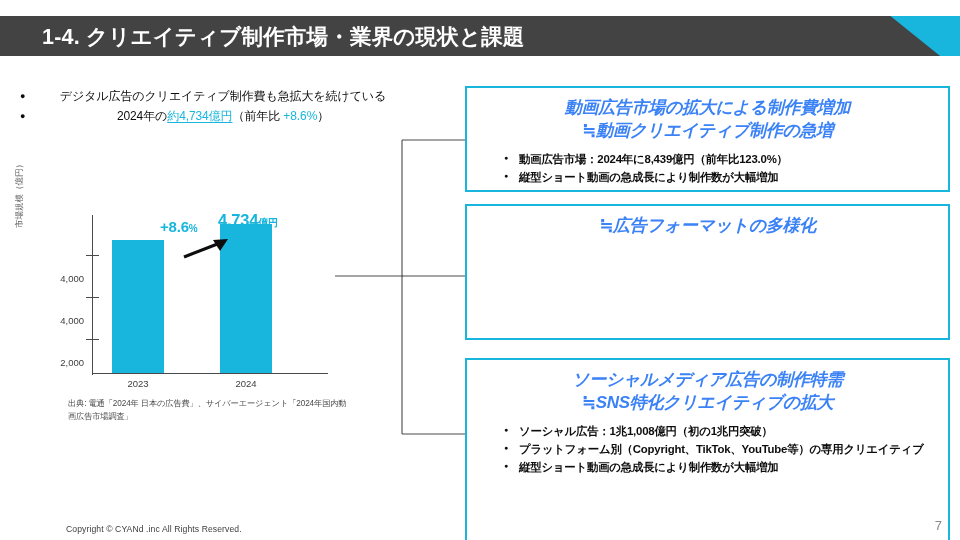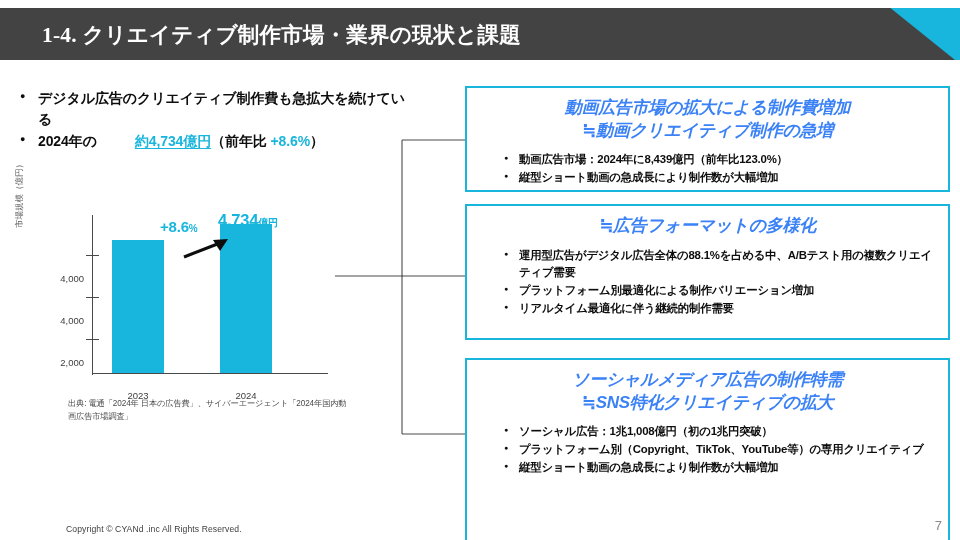--- a/index.html
+++ b/index.html
@@ -7,22 +7,22 @@
   body {
     font-family:"Liberation Sans","DejaVu Sans",sans-serif;
     background:#ffffff;
     position:relative;
     overflow:hidden;
     -webkit-font-smoothing:antialiased;
   }
 
   
   #header {
-    position:absolute; left:0; top:8px; width:960px; height:52px;
-    background:#434343; overflow:hidden;font-family:Liberation Serif, serif;
+    position:absolute; left:0; top:16px; width:960px; height:40px;
+    background:#434343; overflow:hidden;
   }
   #header-accent {
     position:absolute; right:0; top:0; width:120px; height:56px;
     background:#18b5dc;
     clip-path:polygon(42% 0, 100% 0, 100% 100%);
   }
   #header-title {
     position:absolute; left:42px; top:50%;
     transform:translateY(-50%);
     color:#ffffff;
@@ -32,39 +32,39 @@
     white-space:nowrap;
   }
 
   
   #lead-bullets {
     position:absolute; left:18px; top:88px; width:390px;
   }
   .lead-item {
     position:relative;
     padding-left:20px;
-    font-size:14px;
-    font-weight:bold;
+    font-size:12px;
+    font-weight:normal;
     color:#0d0d0d;
     line-height:1.48;
     margin-bottom:2px;
     letter-spacing:-0.1px;
+    text-align:center;
   }
   .lead-item::before {
     content:"●";
     position:absolute; left:2px; top:0;
     font-size:9px;
     line-height:1.9;
     color:#0d0d0d;
   }
   .hl-underline {
     color:#18b5dc;
     text-decoration:underline;
     text-underline-offset:2px;
-    padding-left:38px;
   }
   .hl-plain { color:#18b5dc; }
   #chart-ylabel {
     position:absolute; left:14px; top:228px;
     width:100px;
     transform:rotate(-90deg);
     transform-origin:0 0;
     font-size:8.5px;
     color:#5a5a5a;
     white-space:nowrap;
@@ -93,21 +93,21 @@
     position:absolute; left:92px; top:373px;
     width:236px; height:1.2px;
     background:#4a4a4a;
   }
   .bar {
     position:absolute;
     background:#18b5dc;
   }
   .x-tick-label {
     position:absolute;
-    top:390px;
+    top:378px;
     font-size:9.5px;
     color:#3d3d3d;
     text-align:center;
     width:70px;
   }
   #growth-label {
     position:absolute; left:160px; top:218px;
     font-size:15px; font-weight:bold; color:#18b5dc;
     letter-spacing:-0.2px;
   }
@@ -253,25 +253,20 @@
   <div class="box-bullets">
       <div class="box-bullet">動画広告市場：2024年に8,439億円（前年比123.0%）</div>
       <div class="box-bullet">縦型ショート動画の急成長により制作数が大幅増加</div>
     </div>
 </div>
 
 <div class="info-box" id="box-1">
   <div class="box-title">
     <div>≒広告フォーマットの多様化</div>
   </div>
-  <div class="box-bullets">
-      <div class="box-bullet">運用型広告がデジタル広告全体の88.1%を占める中、A/Bテスト用の複数クリエイティブ需要</div>
-      <div class="box-bullet">プラットフォーム別最適化による制作バリエーション増加</div>
-      <div class="box-bullet">リアルタイム最適化に伴う継続的制作需要</div>
-    </div>
 </div>
 
 <div class="info-box" id="box-2">
   <div class="box-title">
     <div>ソーシャルメディア広告の制作特需</div>
     <div>≒SNS特化クリエイティブの拡大</div>
   </div>
   <div class="box-bullets">
       <div class="box-bullet">ソーシャル広告：1兆1,008億円（初の1兆円突破）</div>
       <div class="box-bullet">プラットフォーム別（Copyright、TikTok、YouTube等）の専用クリエイティブ</div>

